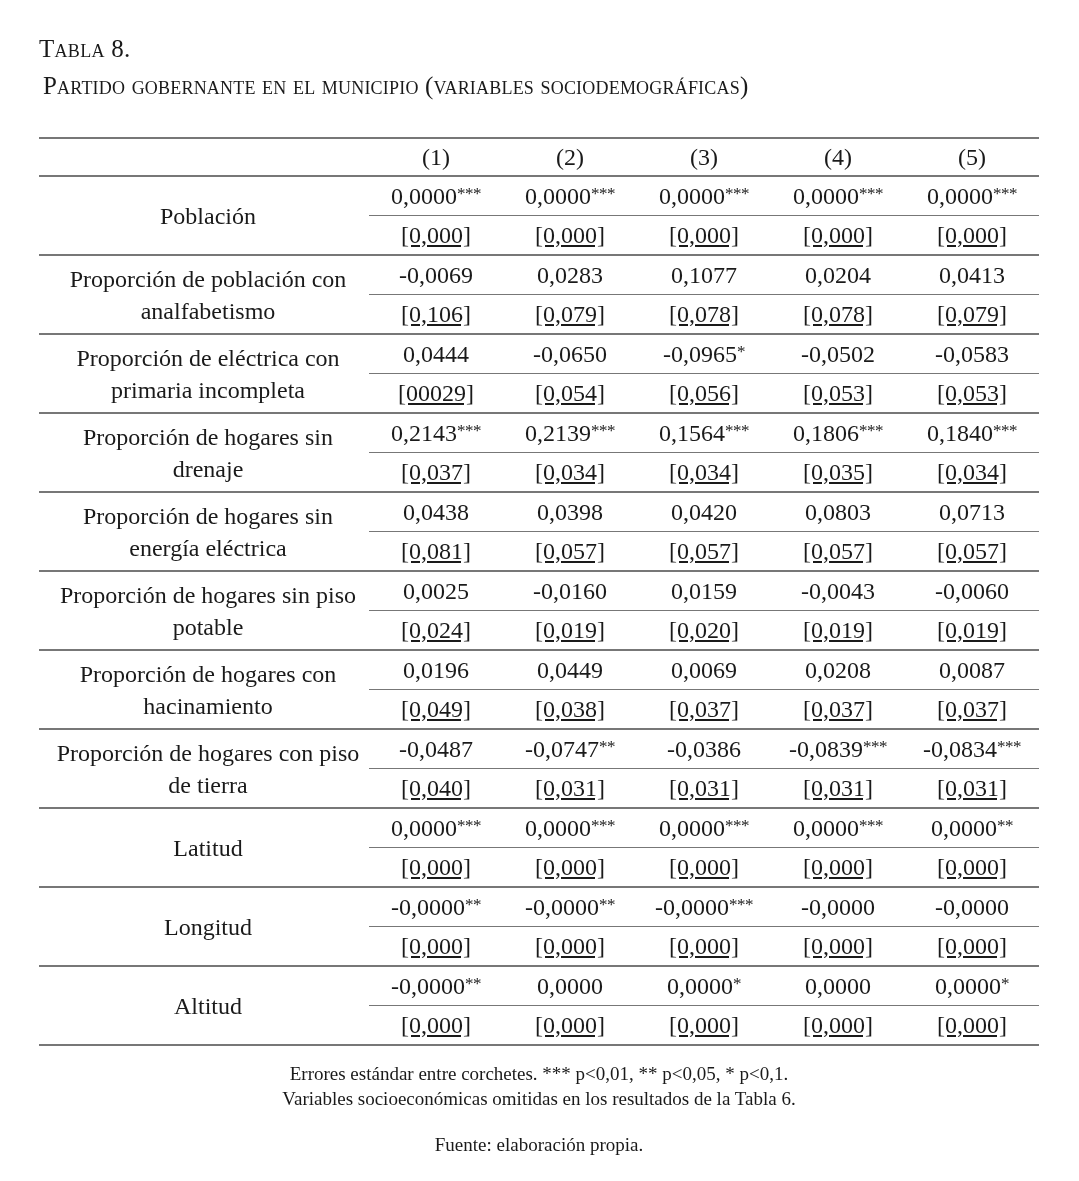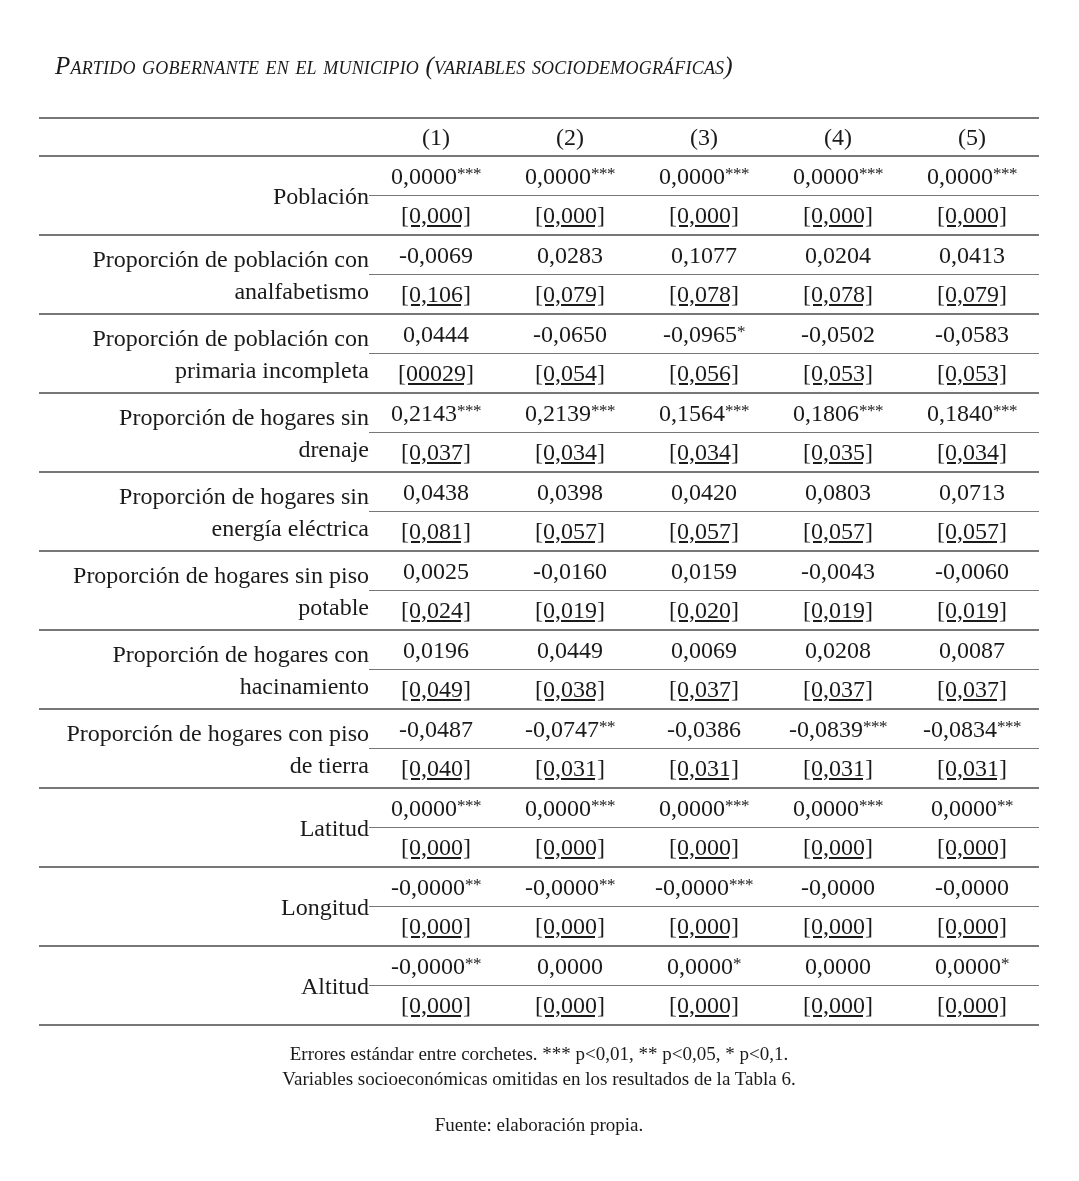--- a/index.html
+++ b/index.html
@@ -25,22 +25,21 @@
       line-height: 32px;
       font-variant: small-caps;
       letter-spacing: 0.3px;
       margin: 0;
     }
     .caption-title {
       font-size: 25px;
       line-height: 34px;
       font-variant: small-caps;
       letter-spacing: 0.2px;
-      margin: 16px;
-      font-style: italic;
+      margin: 4px;
     }
     table.reg {
       margin-top: 34px;
       width: 1000px;
       border-collapse: collapse;
       table-layout: fixed;
       font-size: 24px;
     }
     table.reg col.c-label { width: 330px; }
     table.reg col.c-val { width: 134px; }
@@ -55,21 +54,21 @@
       padding: 0;
       vertical-align: middle;
     }
     table.reg td {
       padding: 0;
       height: 38px;
       vertical-align: middle;
       white-space: nowrap;
     }
     table.reg td.label {
-      text-align: right;
+      text-align: center;
       padding-left: 8px;
       line-height: 32px;
       white-space: normal;
       vertical-align: middle;
     }
     table.reg td.val {
       text-align: center;
     }
     tr.coef-row td.val {
       border-bottom: 1px solid #777;
@@ -90,20 +89,21 @@
       line-height: 25px;
       text-align: center;
     }
     .notes p { margin: 0; }
     .notes .source { margin-top: 21px; }
   </style>
 </head>
 <body>
 
 <div class="page">
+  <p class="caption-label">Tabla 8.</p>
   <p class="caption-title">Partido gobernante en el municipio (variables sociodemográficas)</p>
 
   <table class="reg">
     <colgroup>
       <col class="c-label">
       <col class="c-val">
         <col class="c-val">
         <col class="c-val">
         <col class="c-val">
         <col class="c-val">
@@ -143,21 +143,21 @@
           <td class="val"><span>0,0413</span><span class="sig"></span></td>
         </tr>
         <tr class="se-row">
           <td class="val">[0,106]</td>
           <td class="val">[0,079]</td>
           <td class="val">[0,078]</td>
           <td class="val">[0,078]</td>
           <td class="val">[0,079]</td>
         </tr>
         <tr class="coef-row">
-          <td class="label" rowspan="2">Proporción de población con primaria incompleta</td>
+          <td class="label" rowspan="2">Proporción de eléctrica con primaria incompleta</td>
           <td class="val"><span>0,0444</span><span class="sig"></span></td>
           <td class="val"><span>-0,0650</span><span class="sig"></span></td>
           <td class="val"><span>-0,0965</span><span class="sig">*</span></td>
           <td class="val"><span>-0,0502</span><span class="sig"></span></td>
           <td class="val"><span>-0,0583</span><span class="sig"></span></td>
         </tr>
         <tr class="se-row">
           <td class="val">[00029]</td>
           <td class="val">[0,054]</td>
           <td class="val">[0,056]</td>

